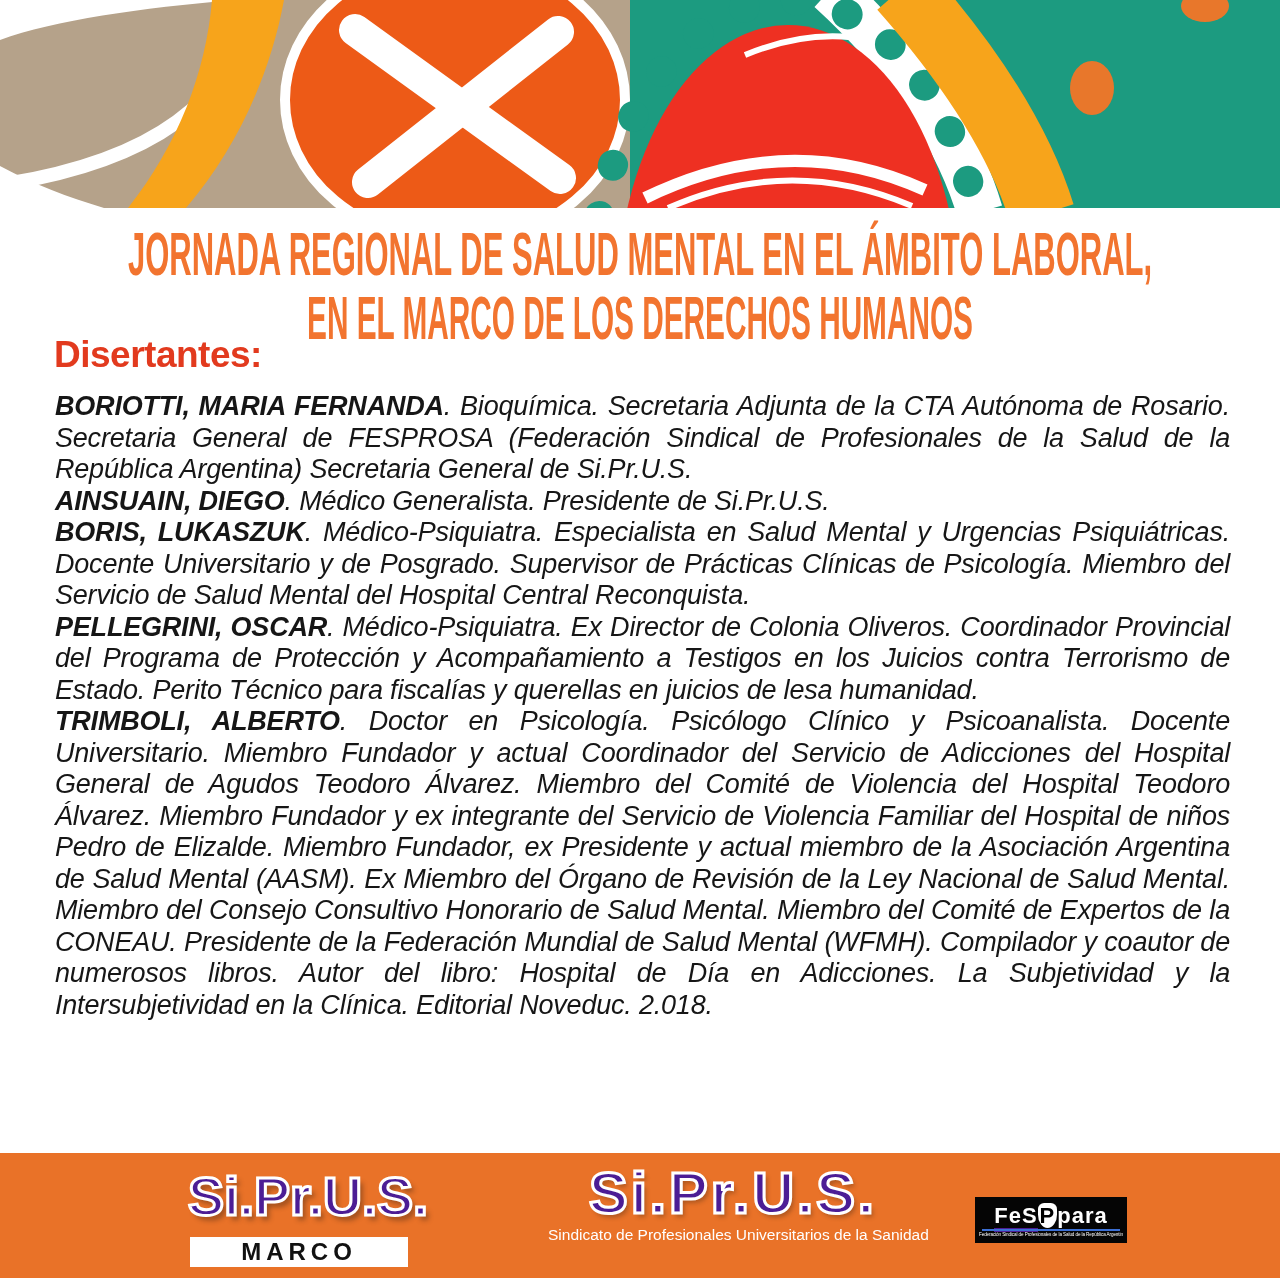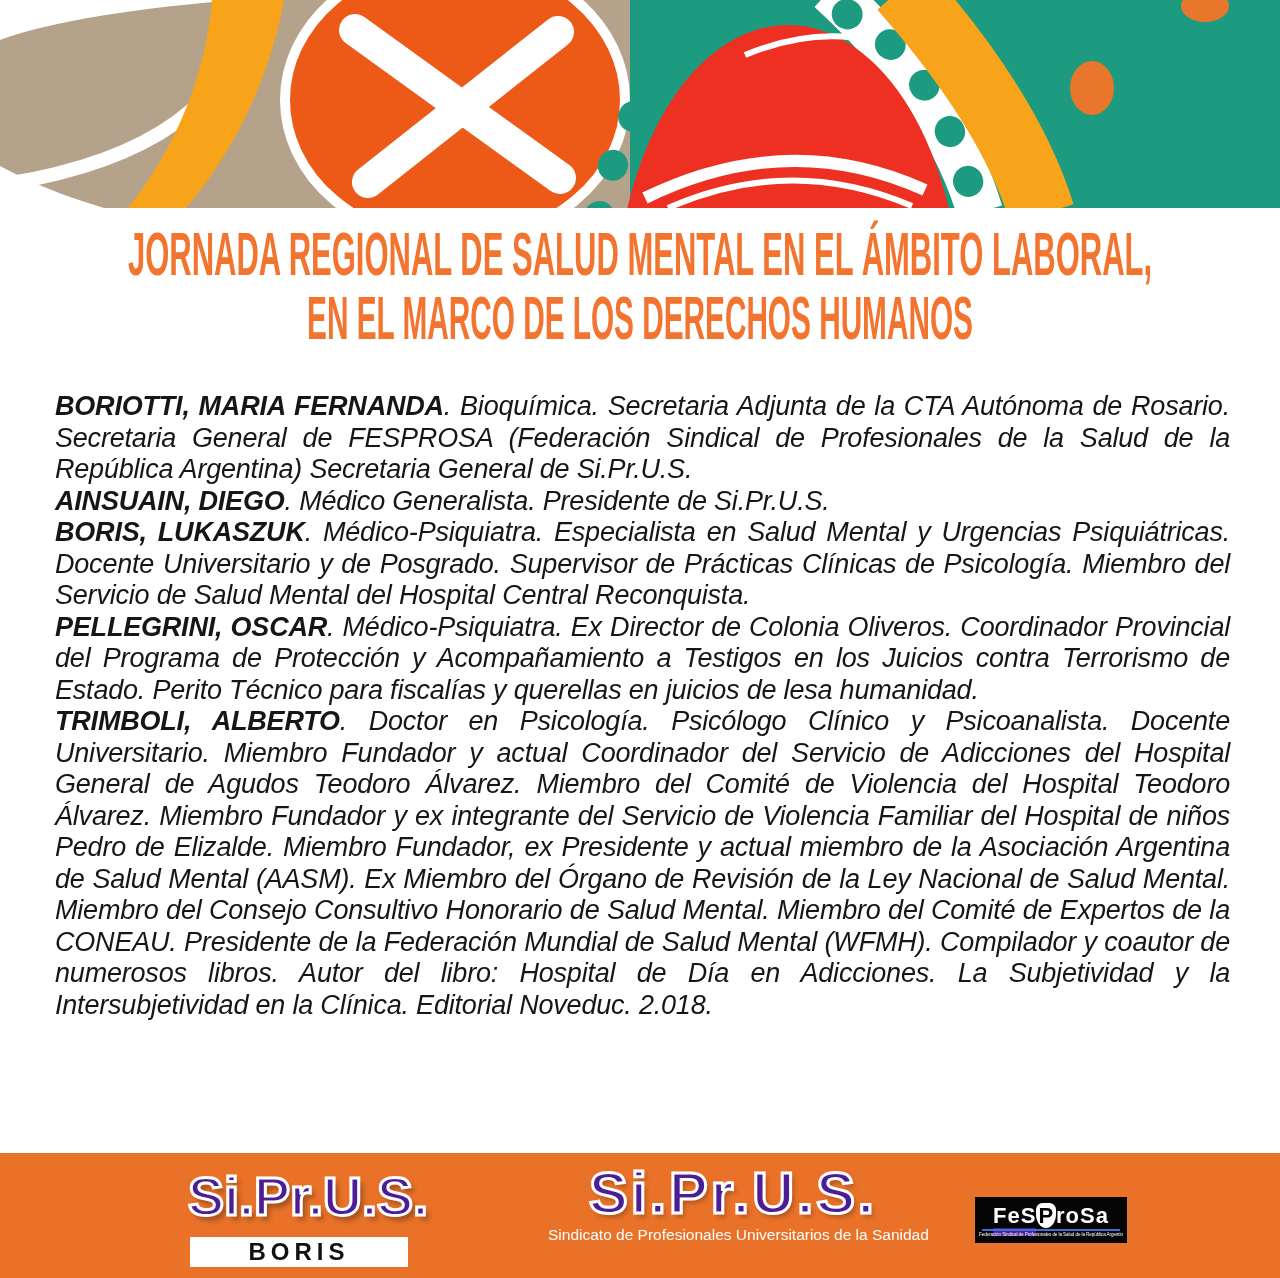--- a/index.html
+++ b/index.html
@@ -58,21 +58,21 @@
   .siprus-main { position:absolute; left:548px; top:6px; width:370px; text-align:center; }
   .siprus-main .logo-outline {
     font-size:58px; letter-spacing:3px;
     text-shadow:3px 4px 4px rgba(70,40,20,0.35);
   }
   .siprus-sub { font-size:15.5px; color:#ffffff; white-space:nowrap; }
 
   .fesprosa { position:absolute; left:975px; top:44px; width:152px; height:46px; background:#050505;
     display:flex; flex-direction:column; align-items:center; justify-content:center; }
   .fesprosa-name { font-size:22px; font-weight:bold; color:#ffffff; letter-spacing:1px; line-height:24px; }
-  .fesprosa-name .prefix { border-bottom:8px solid #4c1d95; }
+  .fesprosa-name .prefix { border-bottom:4px solid #4c1d95; }
   .fesprosa-name .map {
     color:#000000; background:#ffffff; padding:0 2px;
     border-radius:40% 40% 62% 62% / 32% 32% 68% 68%;
   }
   .fesprosa-line { width:138px; height:2px; background:#3B6FD4; margin:1px 0; }
   .fesprosa-sub {
     font-size:4.6px; color:#ffffff; white-space:nowrap; max-width:144px; overflow:hidden;
     letter-spacing:-0.1px;
   }
 </style>
@@ -116,45 +116,46 @@
 
   <div class="title-block">
     <div class="title-line l1">
       <span class="inner">JORNADA REGIONAL DE SALUD MENTAL EN EL ÁMBITO LABORAL,</span>
     </div>
     <div class="title-line l2">
       <span class="inner">EN EL MARCO DE LOS DERECHOS HUMANOS</span>
     </div>
   </div>
 
+  <div class="section-heading">Disertantes:</div>
 
   <div class="speaker-list">
     <p><b>BORIOTTI, MARIA FERNANDA</b><span>. Bioquímica. Secretaria Adjunta de la CTA Autónoma de Rosario. Secretaria General de FESPROSA (Federación Sindical de Profesionales de la Salud de la República Argentina) Secretaria General de Si.Pr.U.S.</span></p>
     <p><b>AINSUAIN, DIEGO</b><span>. Médico Generalista. Presidente de Si.Pr.U.S.</span></p>
     <p><b>BORIS, LUKASZUK</b><span>. Médico-Psiquiatra. Especialista en Salud Mental y Urgencias Psiquiátricas. Docente Universitario y de Posgrado. Supervisor de Prácticas Clínicas de Psicología. Miembro del Servicio de Salud Mental del Hospital Central Reconquista.</span></p>
     <p><b>PELLEGRINI, OSCAR</b><span>. Médico-Psiquiatra. Ex Director de Colonia Oliveros. Coordinador Provincial del Programa de Protección y Acompañamiento a Testigos en los Juicios contra Terrorismo de Estado. Perito Técnico para fiscalías y querellas en juicios de lesa humanidad.</span></p>
     <p><b>TRIMBOLI, ALBERTO</b><span>. Doctor en Psicología. Psicólogo Clínico y Psicoanalista. Docente Universitario. Miembro Fundador y actual Coordinador del Servicio de Adicciones del Hospital General de Agudos Teodoro Álvarez. Miembro del Comité de Violencia del Hospital Teodoro Álvarez. Miembro Fundador y ex integrante del Servicio de Violencia Familiar del Hospital de niños Pedro de Elizalde. Miembro Fundador, ex Presidente y actual miembro de la Asociación Argentina de Salud Mental (AASM). Ex Miembro del Órgano de Revisión de la Ley Nacional de Salud Mental. Miembro del Consejo Consultivo Honorario de Salud Mental. Miembro del Comité de Expertos de la CONEAU. Presidente de la Federación Mundial de Salud Mental (WFMH). Compilador y coautor de numerosos libros. Autor del libro: Hospital de Día en Adicciones. La Subjetividad y la Intersubjetividad en la Clínica. Editorial Noveduc. 2.018.</span></p>
   </div>
 
   <div class="footer">
 
     <div class="siprus-norte">
       <div class="logo-outline">Si.Pr.U.S.</div>
       <div class="norte-bar">
-        <span>BORIS</span>
+        <span>MARCO</span>
       </div>
     </div>
 
     <div class="siprus-main">
       <div class="logo-outline">Si.Pr.U.S.</div>
       <div class="siprus-sub">Sindicato de Profesionales Universitarios de la Sanidad</div>
     </div>
 
     <div class="fesprosa">
       <div class="fesprosa-name">
-        <span class="prefix">FeS</span><span class="map">P</span><span>roSa</span>
+        <span class="prefix">FeS</span><span class="map">P</span><span>para</span>
       </div>
       <div class="fesprosa-line"></div>
       <div class="fesprosa-sub">Federación Sindical de Profesionales de la Salud de la República Argentina</div>
     </div>
 
   </div>
 </div>
 
 </body></html>

